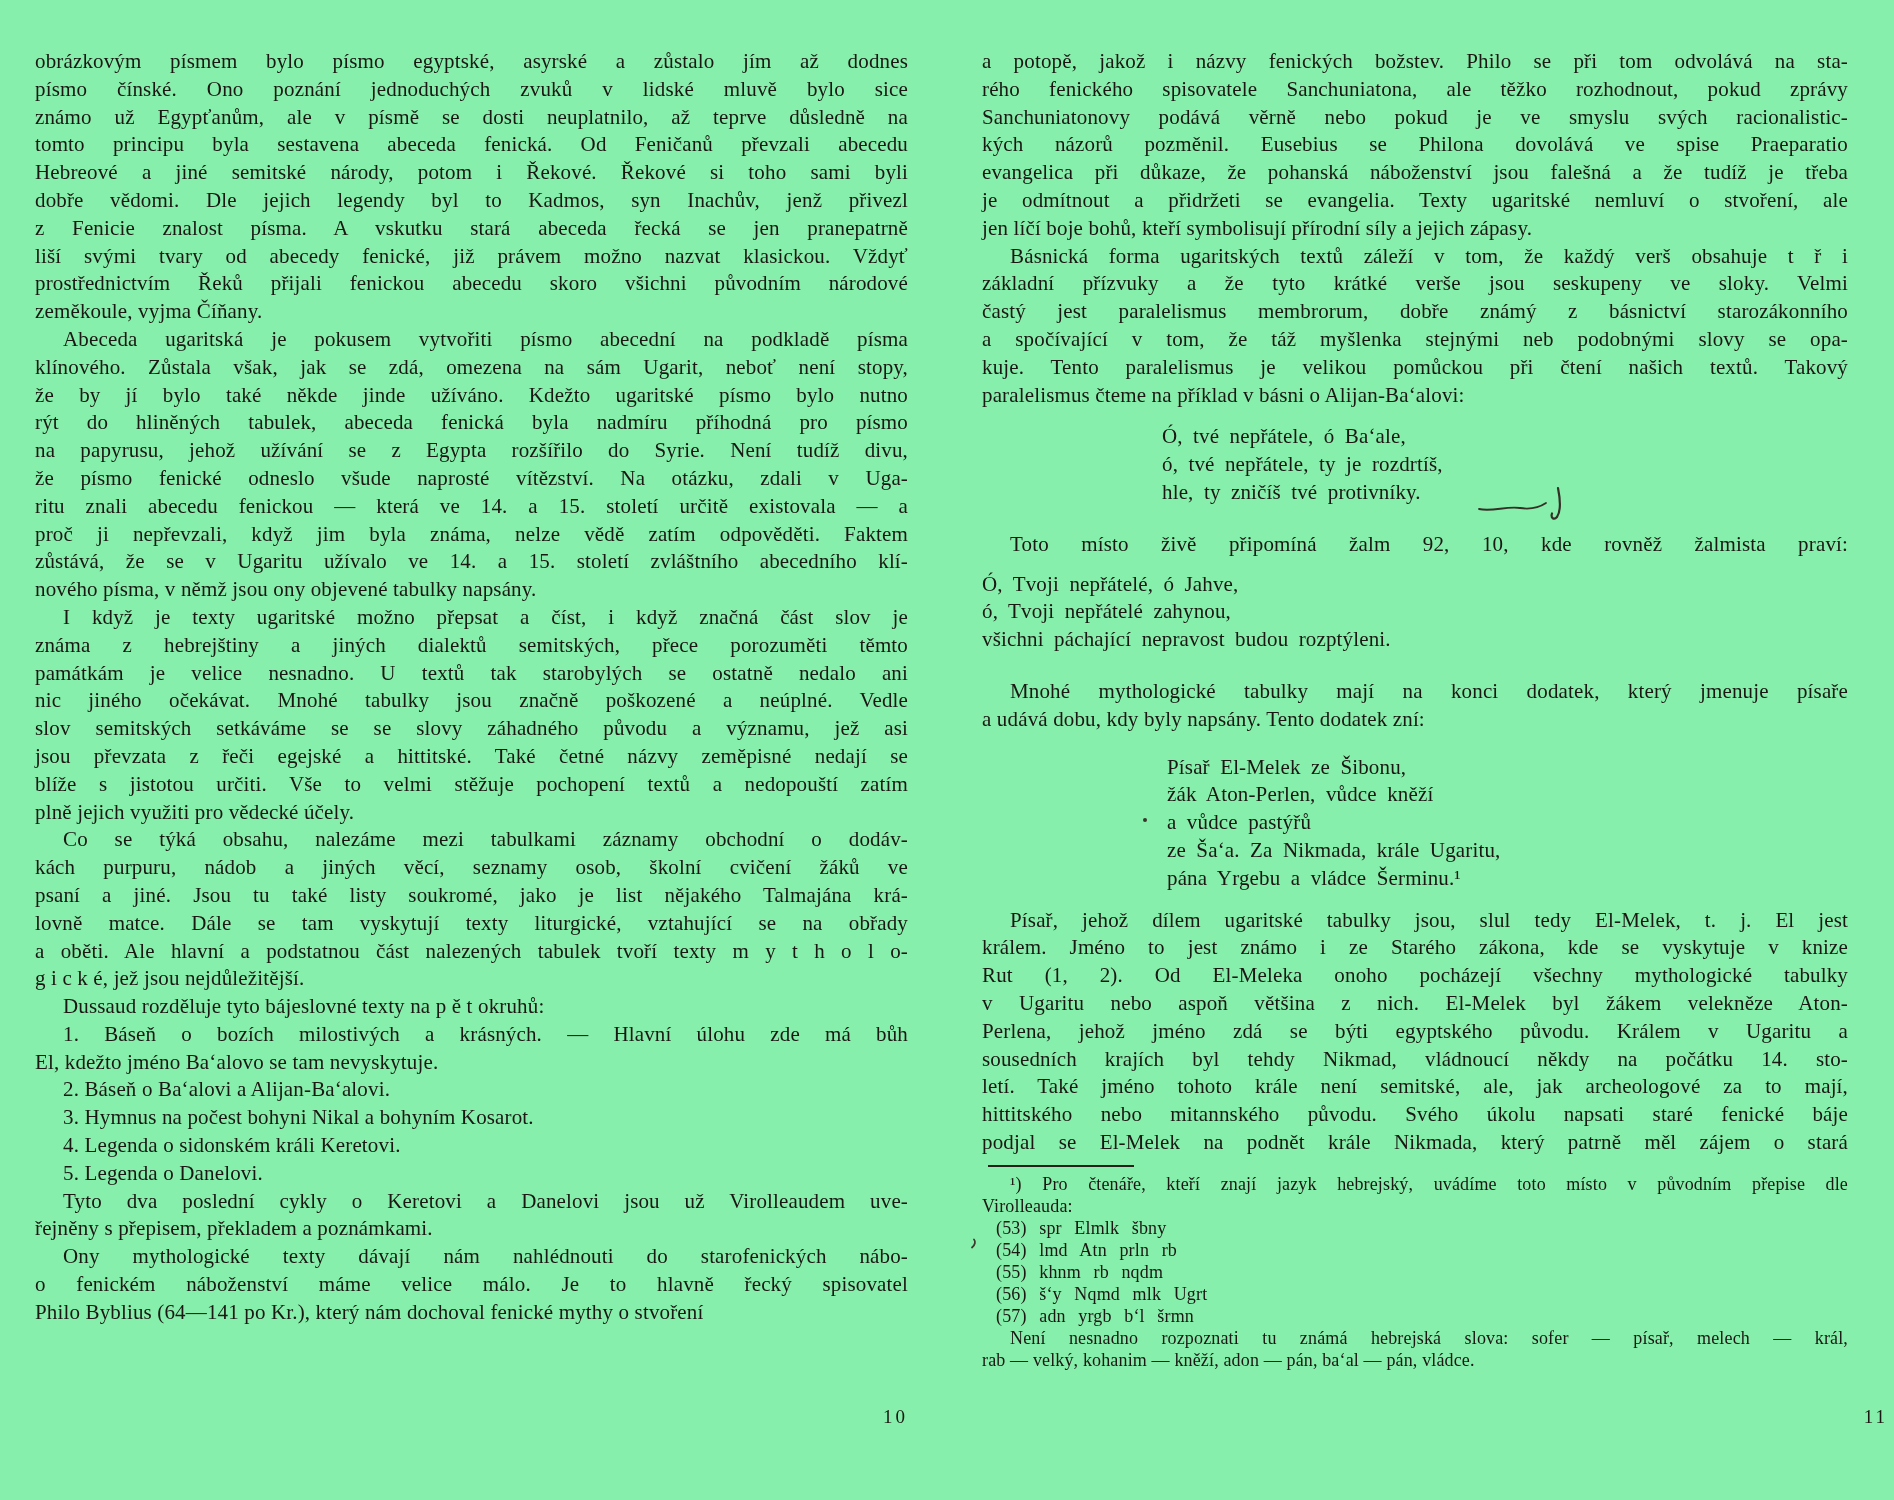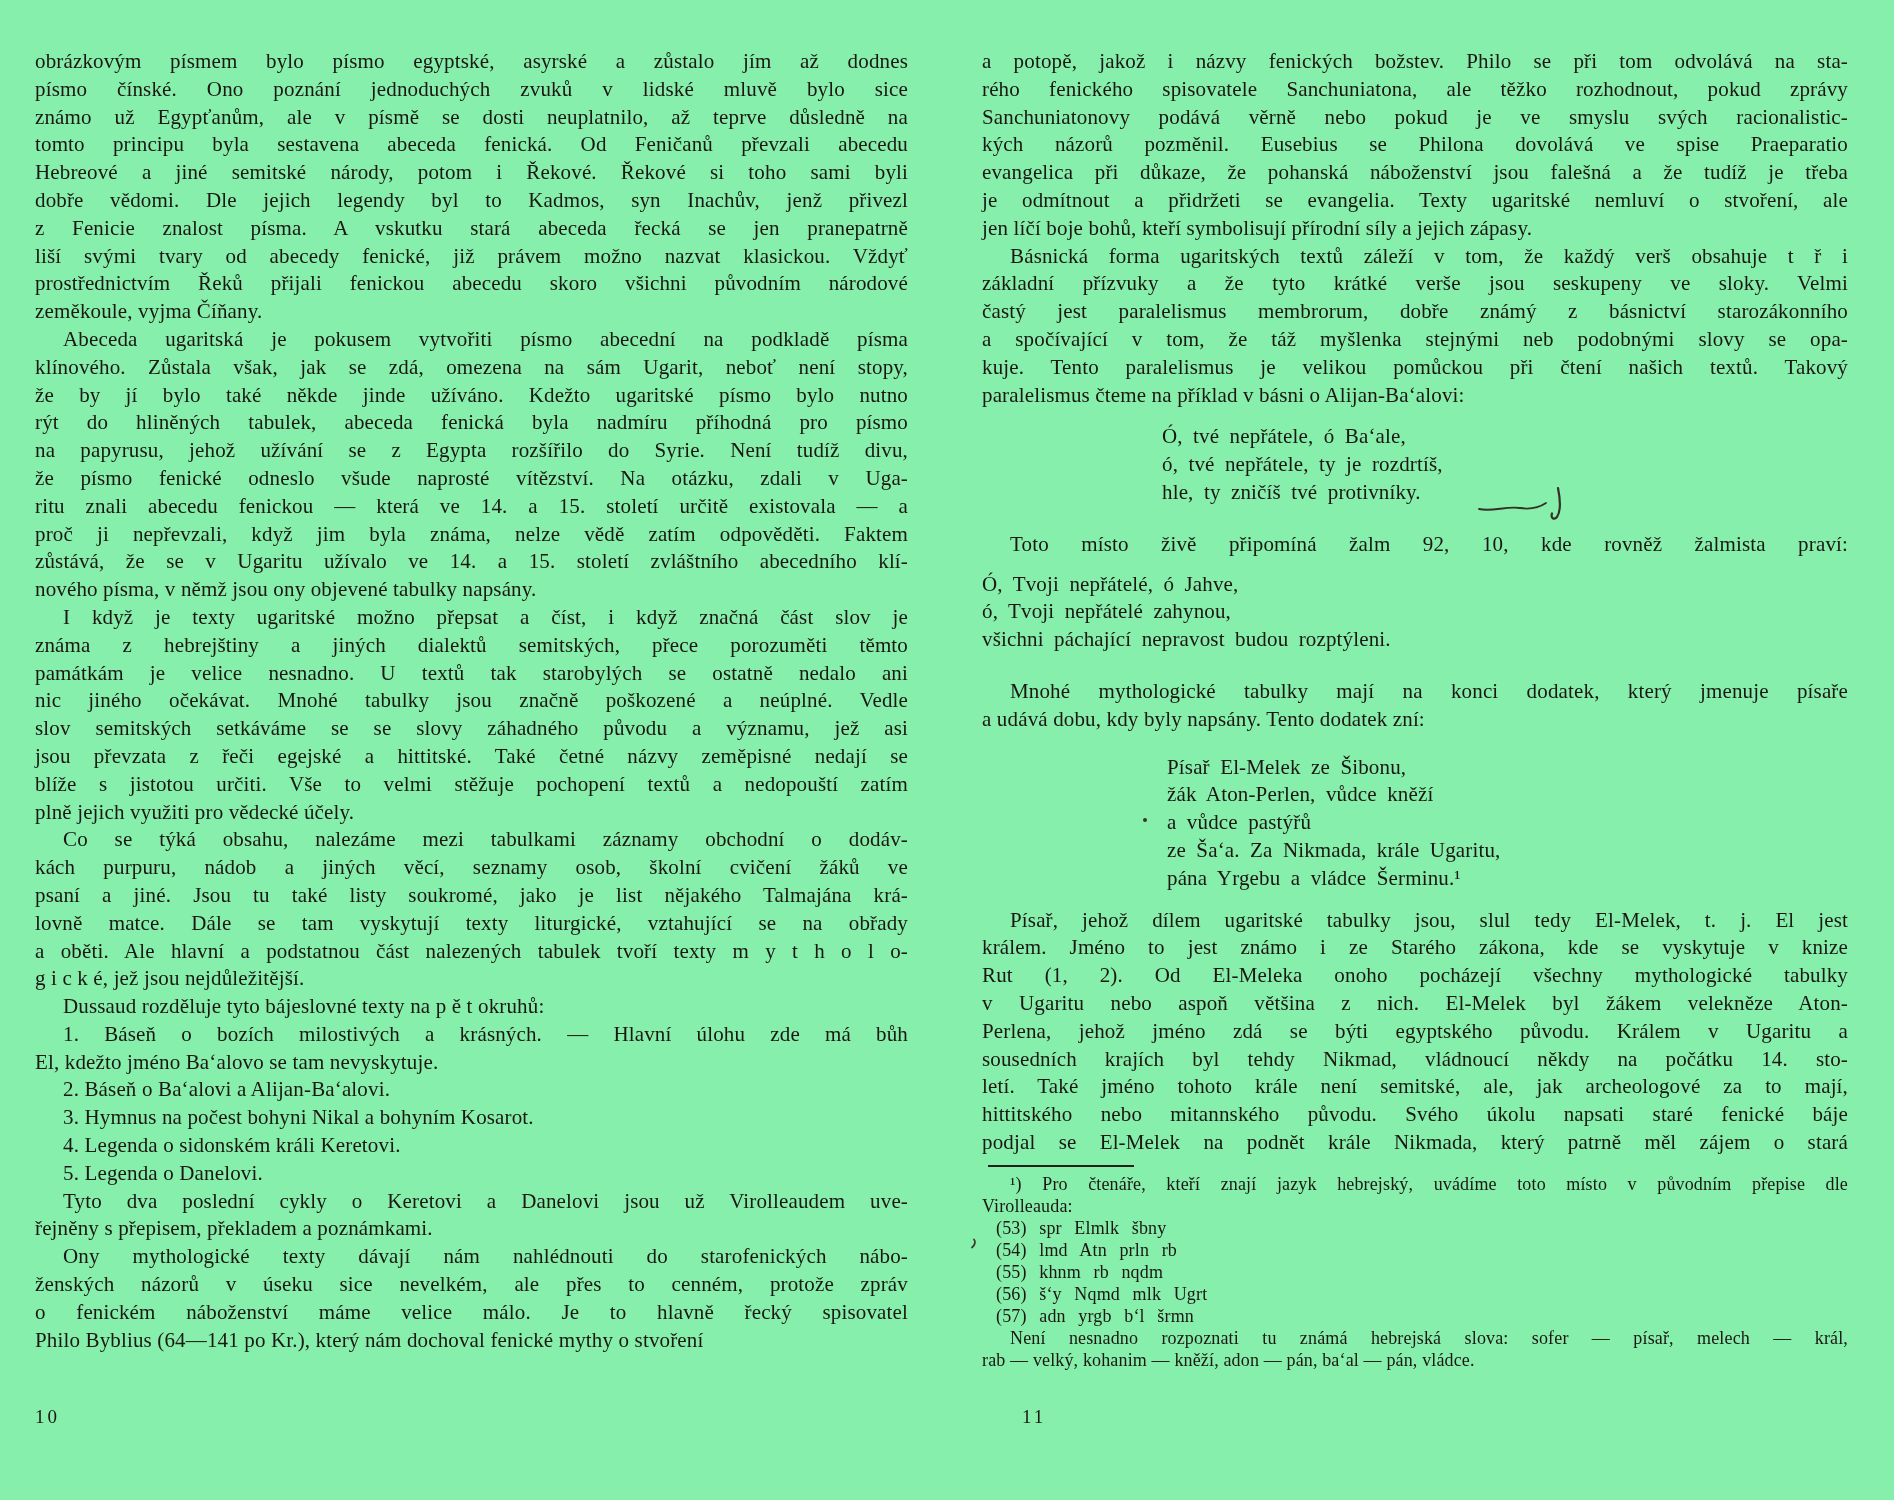--- a/index.html
+++ b/index.html
@@ -9,21 +9,21 @@
   .spread{position:absolute;inset:0;background:#86efac;}
   .column{position:absolute;top:48px;font-size:21px;line-height:27.8px;letter-spacing:0.15px;}
   #left-column{left:35px;width:873px;}
   #right-column{left:982px;width:866px;}
   .block{margin:0;}
   .para .line{text-align:justify;text-align-last:justify;}
   .para .line.last{text-align-last:left;}
   .verse .line{text-align:left;}
   .block.fn{font-size:18px;line-height:22px;}
   .rule{height:2px;background:#241f18;width:146px;margin-left:6px;}
-  .pagenum{position:absolute;top:1406px;font-size:19px;letter-spacing:3px;text-align:left;color:#1b1712;}
+  .pagenum{position:absolute;top:1406px;font-size:19px;letter-spacing:3px;text-align:right;color:#1b1712;}
   #pn-left{left:35px;width:873px;}
   #pn-right{left:1022px;width:866px;}
   .artifact{position:absolute;pointer-events:none;}
   .dot{width:4px;height:4px;border-radius:50%;background:#3a332a;}
 </style>
 </head>
 <body>
 
 <div class="spread">
   <div class="column para-host" id="left-column">
@@ -87,21 +87,20 @@
       </div>
       <div class="block para">
         <div class="line last" style="text-indent: 28px;">5. Legenda o Danelovi.</div>
       </div>
       <div class="block para">
         <div class="line" style="text-indent: 28px;">Tyto dva poslední cykly o Keretovi a Danelovi jsou už Virolleaudem uve-</div>
         <div class="line last">řejněny s přepisem, překladem a poznámkami.</div>
       </div>
       <div class="block para">
         <div class="line" style="text-indent: 28px;">Ony mythologické texty dávají nám nahlédnouti do starofenických nábo-</div>
-        <div class="line">ženských názorů v úseku sice nevelkém, ale přes to cenném, protože zpráv</div>
         <div class="line">o fenickém náboženství máme velice málo. Je to hlavně řecký spisovatel</div>
         <div class="line last">Philo Byblius (64—141 po Kr.), který nám dochoval fenické mythy o stvoření</div>
       </div>
     </div>
   <div class="column para-host" id="right-column">
       <div class="block para">
         <div class="line">a potopě, jakož i názvy fenických božstev. Philo se při tom odvolává na sta-</div>
         <div class="line">rého fenického spisovatele Sanchuniatona, ale těžko rozhodnout, pokud zprávy</div>
         <div class="line">Sanchuniatonovy podává věrně nebo pokud je ve smyslu svých racionalistic-</div>
         <div class="line">kých názorů pozměnil. Eusebius se Philona dovolává ve spise Praeparatio</div>

